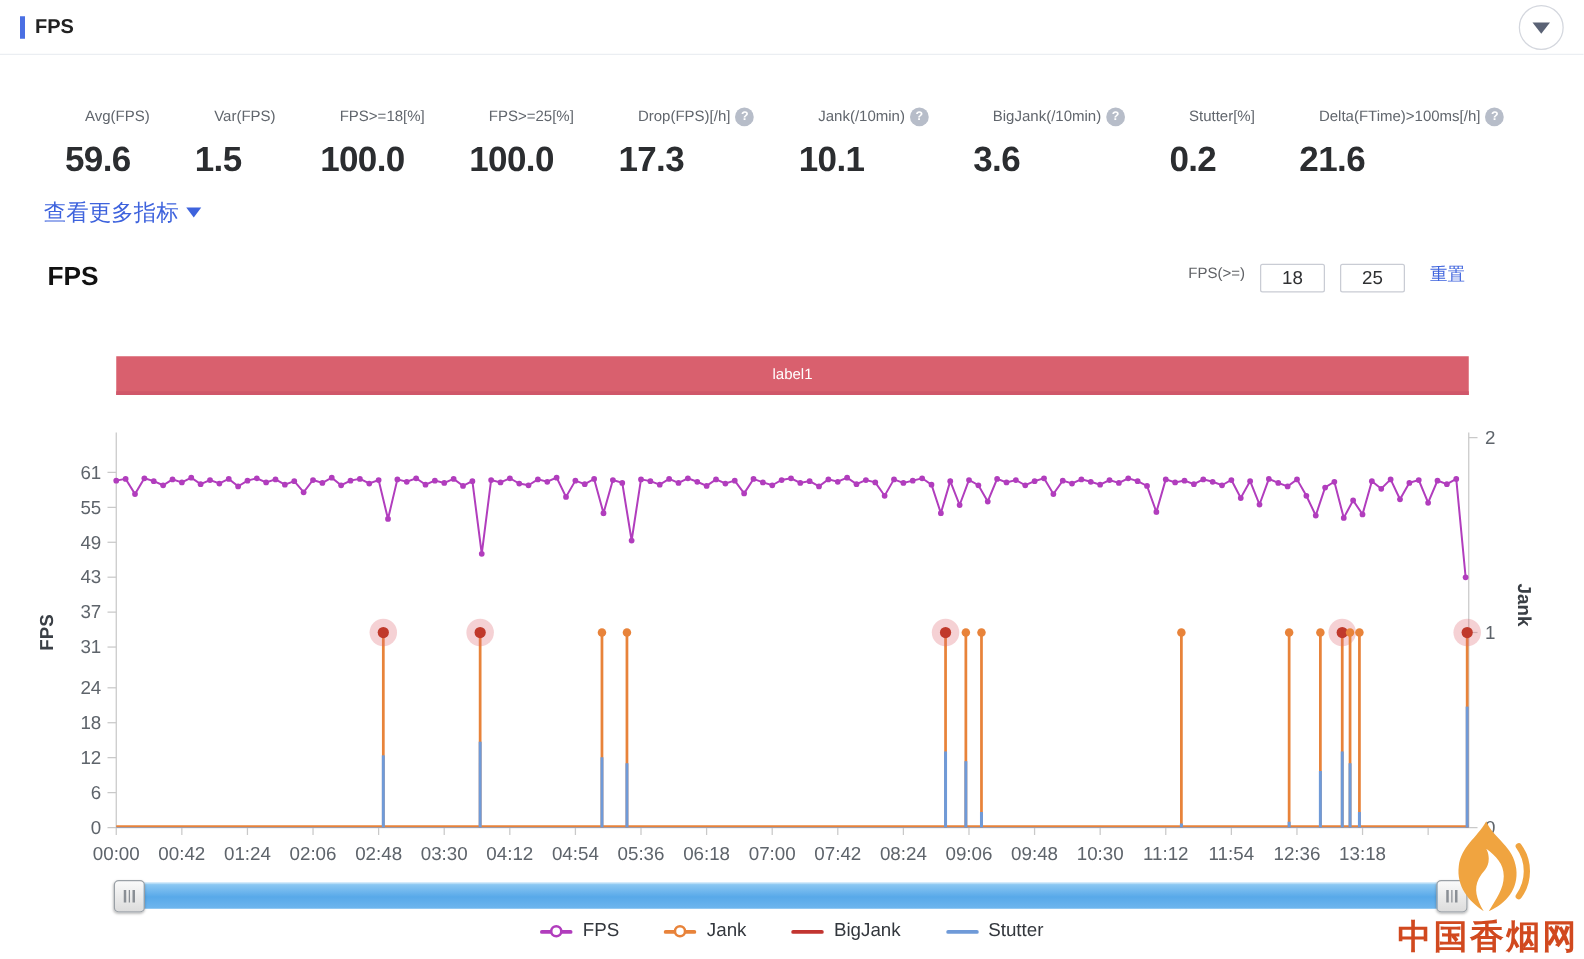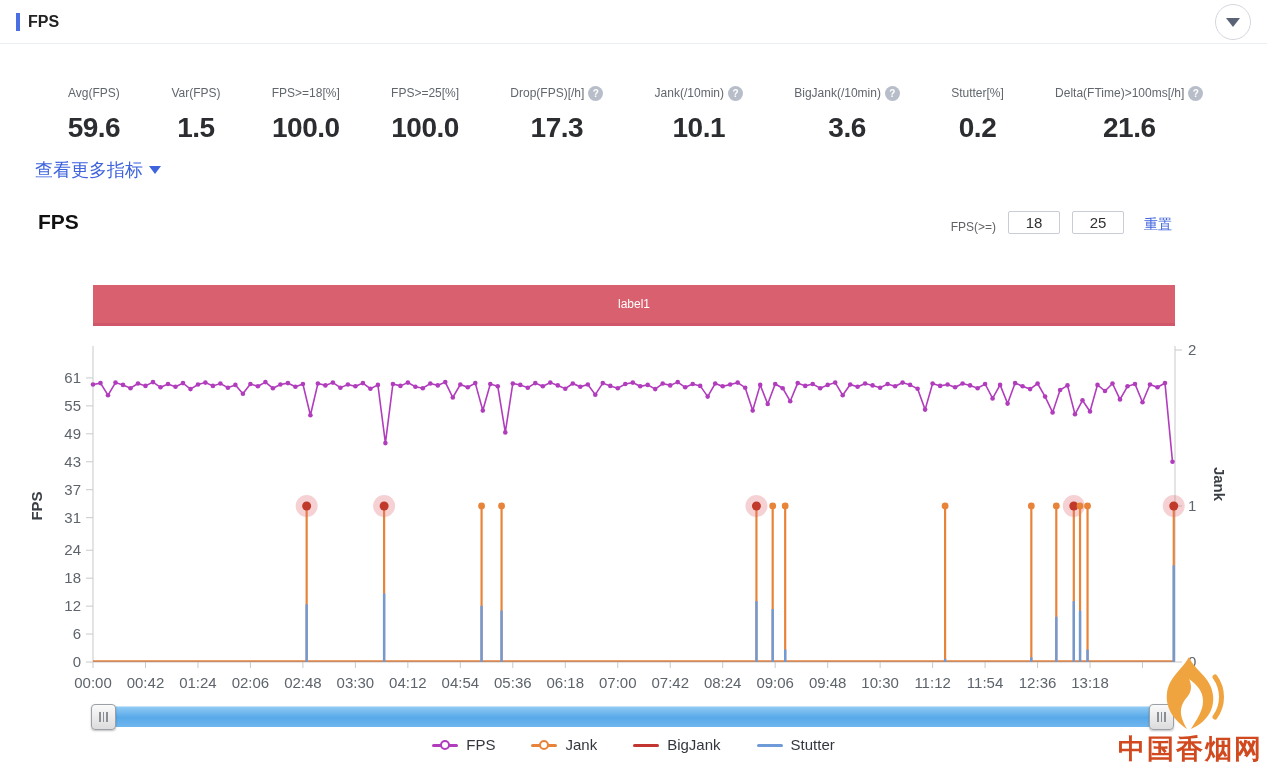--- a/index.html
+++ b/index.html
@@ -12,46 +12,46 @@
   .hdr .accent { width:4px; height:18px; background:#4a6fe3; margin-right:8px; }
   .hdr .title { font-size:16px; font-weight:bold; color:#222; }
   .collapse-btn { position:absolute; right:16px; top:4px; width:36px; height:36px;
          border-radius:50%; border:1px solid #d4d7de; background:#fff; cursor:pointer;
          display:flex; align-items:center; justify-content:center; }
   .tri-down { width:0; height:0; border-left:7px solid transparent;
          border-right:7px solid transparent; border-top:9px solid #5a6275; }
 
   
   .stats { display:flex; align-items:flex-start; margin:40px 38px 0 42px; }
-  .stat { flex:1 1 auto; text-align:center; padding:0 10px; }
+  .stat { flex:1 1 auto; padding:0 10px; }
   .stat .lbl { font-size:12px; color:#61666d; white-space:nowrap;
         display:flex; align-items:center; justify-content:center; gap:4px; height:18px;}
   .stat .val { font-size:28px; font-weight:bold; color:#2b2d30; margin-top:10px;
         letter-spacing:-0.5px; white-space:nowrap; }
   .help { width:15px; height:15px; border-radius:50%; background:#b7bdc9; color:#fff;
         font-size:10px; font-weight:bold; display:inline-flex; align-items:center;
         justify-content:center; cursor:pointer; }
   .more-link { margin:14px 0 0 35px; font-size:18px; color:#3e63dd; cursor:pointer;
         display:inline-flex; align-items:center; gap:6px; }
   .more-link .tri { width:0; height:0; border-left:6px solid transparent;
         border-right:6px solid transparent; border-top:8px solid #3e63dd; }
 
   
   .section-row { display:flex; align-items:center; justify-content:space-between;
         margin:28px 95px 0 38px; }
   .section-title { font-size:21px; font-weight:bold; color:#111; }
-  .fps-filter { display:flex; align-items:flex-end; gap:12px; }
+  .fps-filter { display:flex; align-items:flex-start; gap:12px; }
   .fps-filter .flabel { font-size:12px; color:#606266; }
   .fps-filter input { width:52px; height:23px; border:1px solid #c9ccd4; border-radius:2px;
         font-size:15px; color:#303133; text-align:center; outline:none;
         font-family:"Liberation Sans", sans-serif; }
   .reset-link { font-size:14px; color:#3e63dd; cursor:pointer; margin-left:8px; }
 
   
-  .banner { position:absolute; left:93px; top:285px; width:1082px; height:41px;
+  .banner { position:absolute; left:93px; top:285px; width:1082px; height:31px;
         background:#d9606e; border-bottom:3px solid #d0576a; display:flex;
         align-items:center; justify-content:center; }
   .banner span { color:#fff; font-size:12px; }
 
   
   #chart-svg { position:absolute; left:0; top:335px; }
 
   
   .scrollzone { position:absolute; left:93px; top:705px; width:1079px; height:24px; }
   .scroll-track { position:absolute; left:0; top:1px; width:100%; height:21px;

